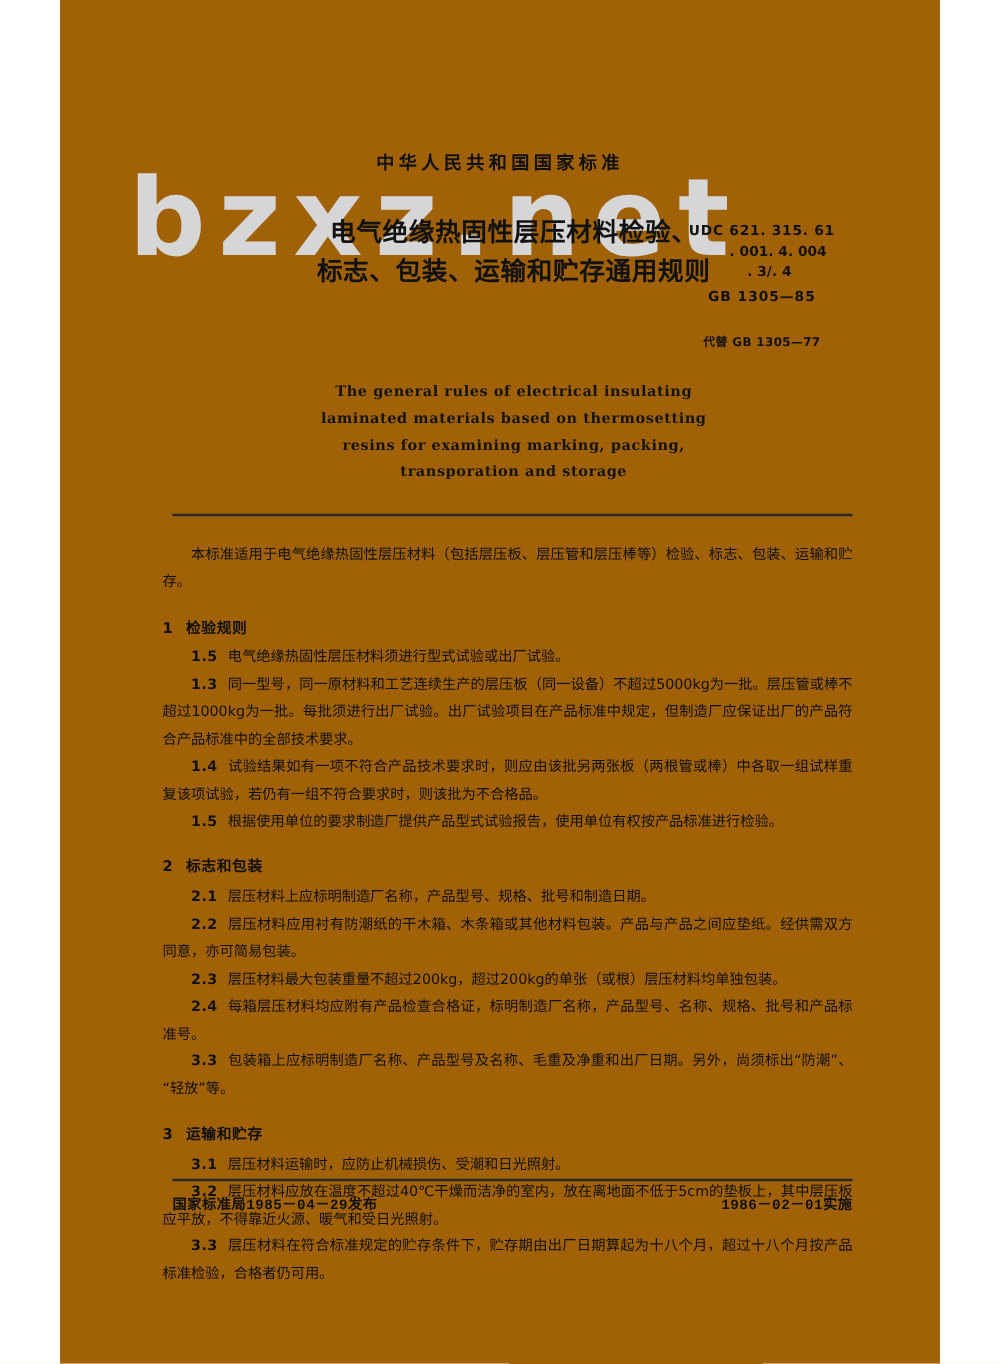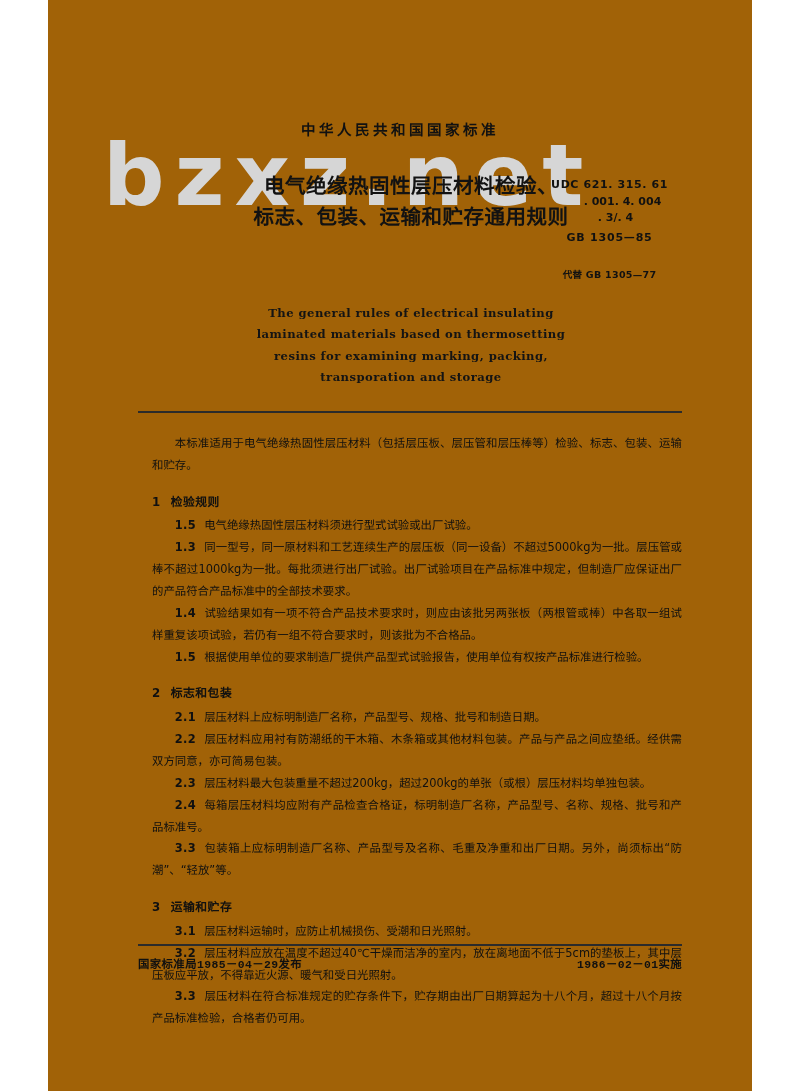--- a/index.html
+++ b/index.html
@@ -105,21 +105,21 @@
   .en-title div { white-space: nowrap; }
 
   hr.rule {
     border: none;
     border-top: 2px solid #2b2b2b;
     margin: 22px 70px 0 90px;
   }
 
   
   .body-block {
-    margin: 20px 70px 0 104px;
+    margin: 20px 70px 0 82px;
     font-family: "DejaVu Sans", "Liberation Sans", sans-serif;
     font-size: 11.4px;
     line-height: 1.92;
     color: #101010;
     text-align: justify;
   }
   .para { text-indent: 2em; margin: 0; }
   .sec-head {
     margin: 14px 0 2px 0;
     font-weight: 700;

